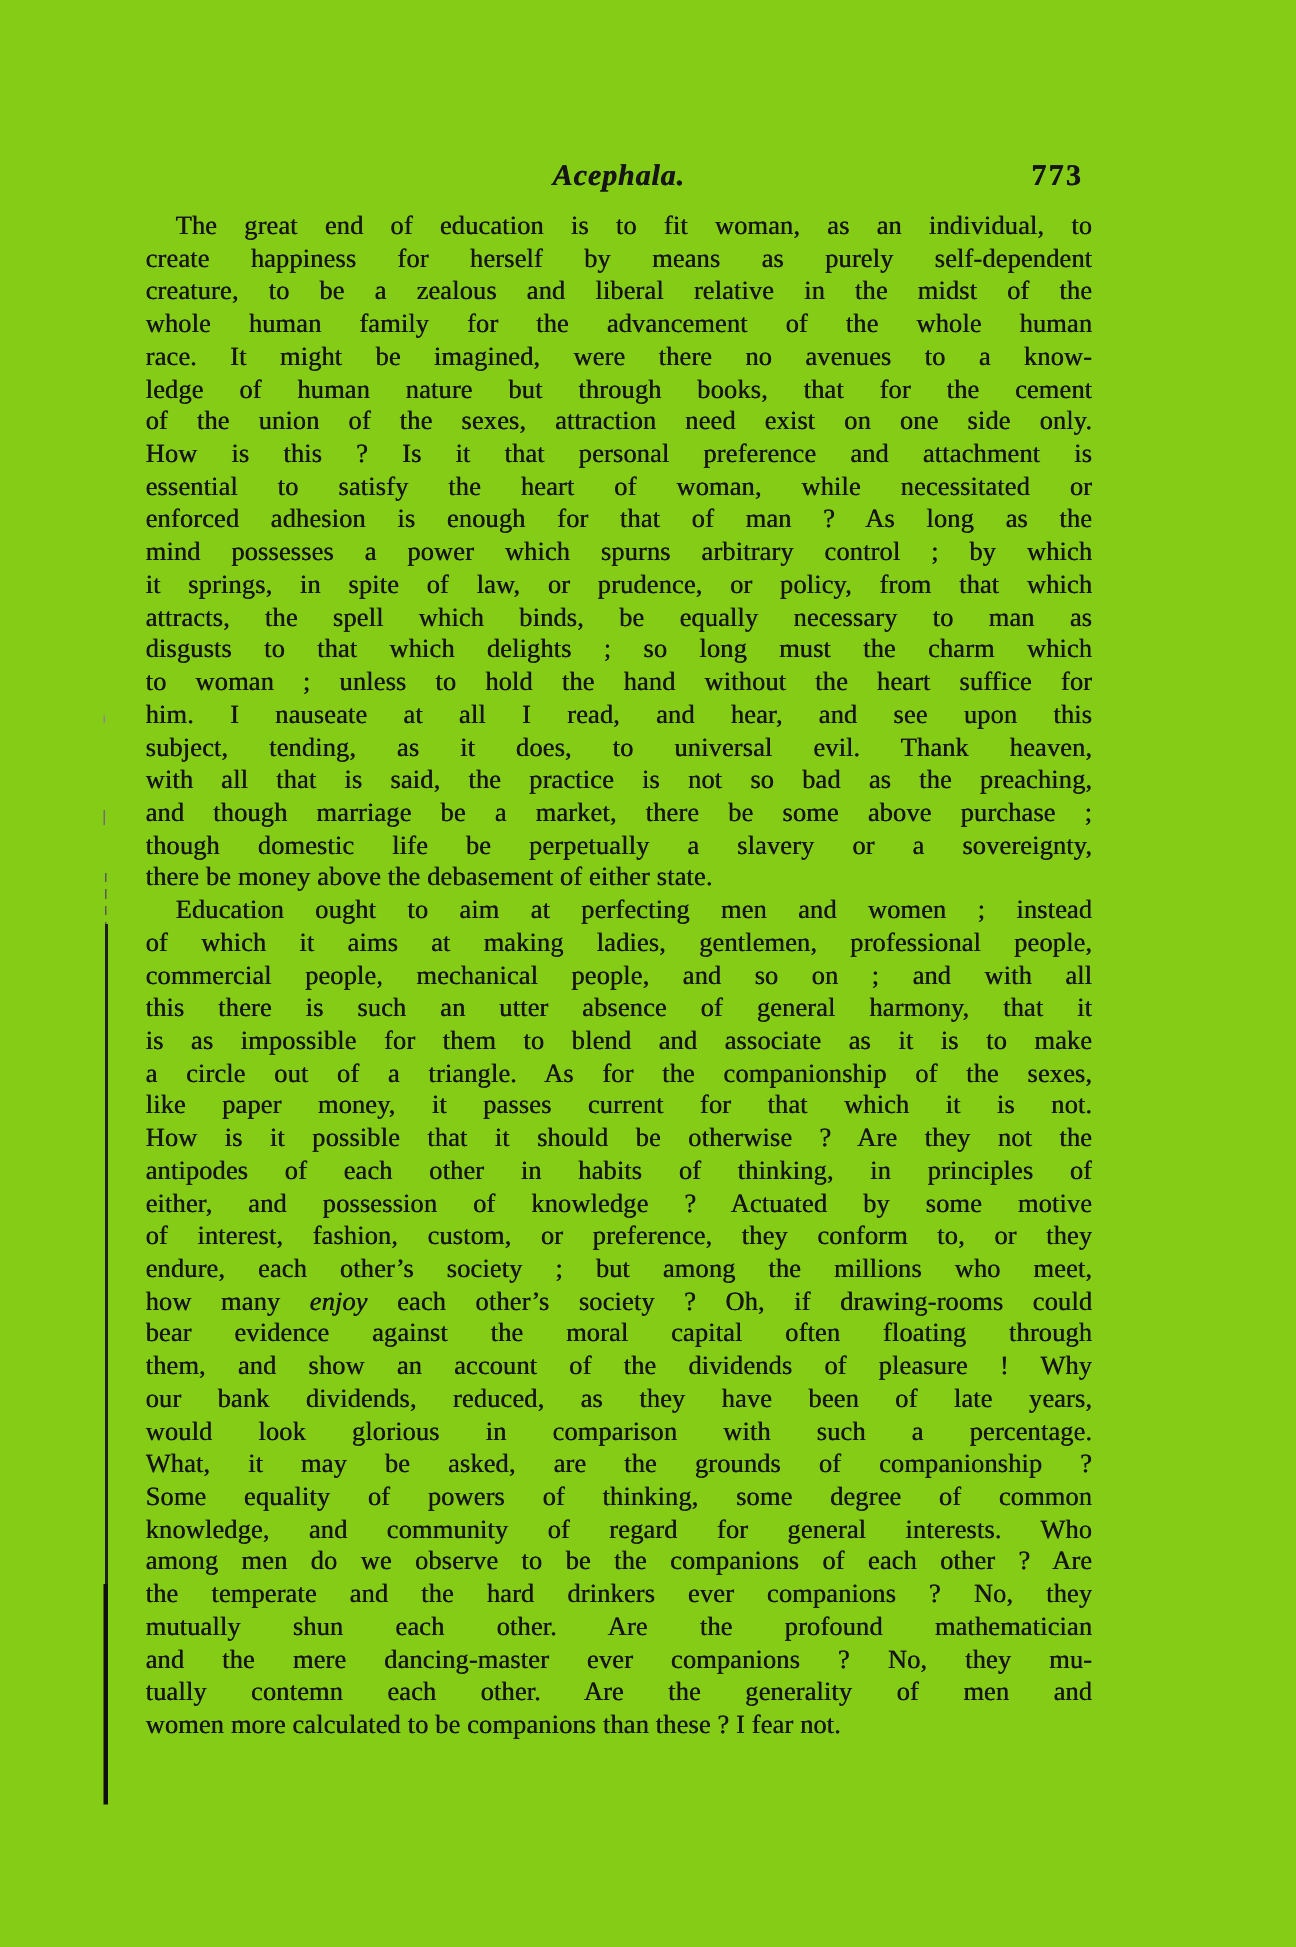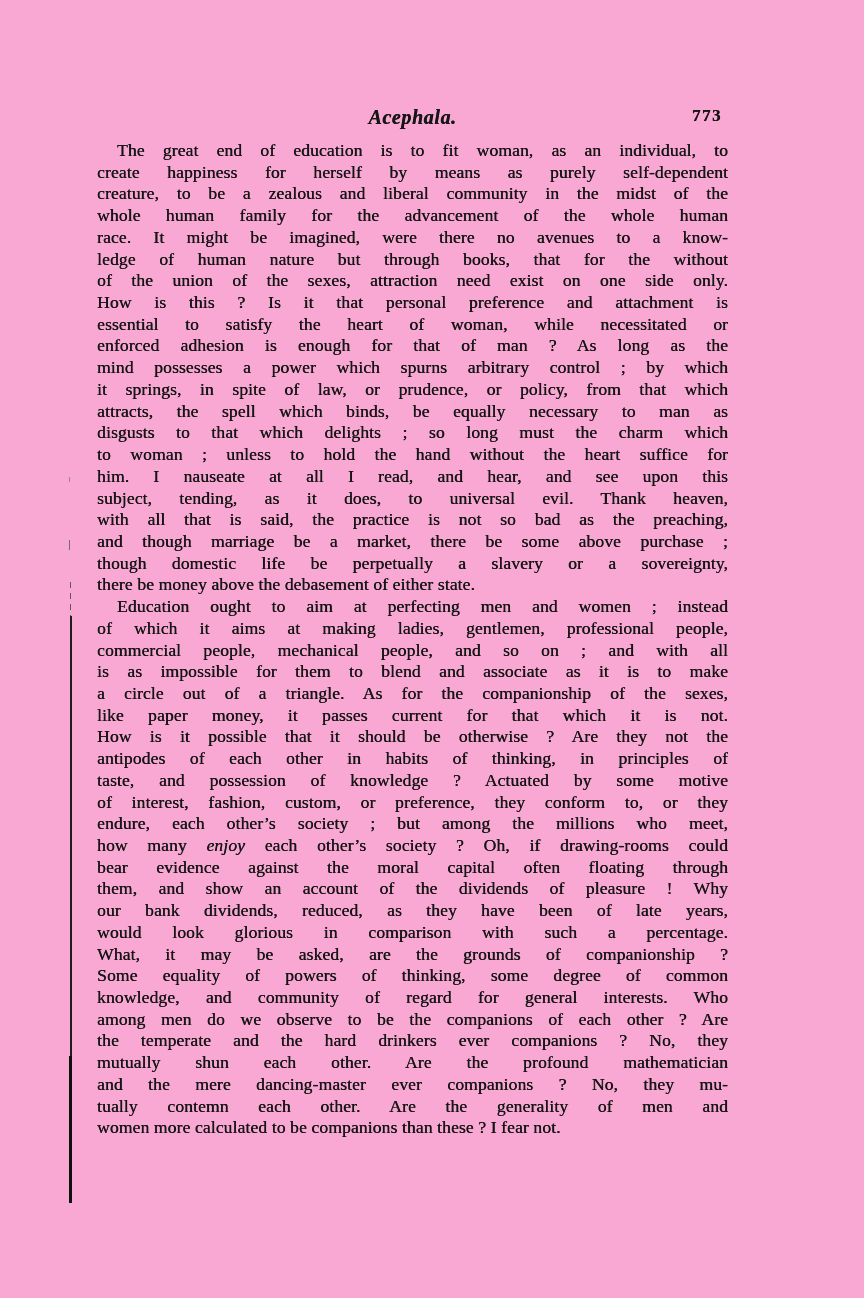--- a/index.html
+++ b/index.html
@@ -1,20 +1,20 @@
 <!DOCTYPE html>
 <html><head>
 <meta charset="utf-8">
 <style>
   html, body { margin: 0; padding: 0; background: #ffffff; }
   .page {
     position: relative;
     width: 864px;
     height: 1298px;
-    background: #f9a8d4;
+    background: #84cc16;
     font-family: "Liberation Serif", serif;
     color: #161616;
     overflow: hidden;
   }
   .running-head {
     position: absolute;
     top: 106px;
     left: 97px;
     width: 631px;
     height: 26px;
@@ -25,21 +25,21 @@
     font-weight: bold;
     font-size: 20px;
     letter-spacing: 0.6px;
     text-shadow: 0.3px 0 0 currentColor;
   }
   .page-number {
     position: absolute;
     right: 6px;
     top: 0;
     font-weight: bold;
-    font-size: 17px;
+    font-size: 20px;
     letter-spacing: 1.5px;
     text-shadow: 0.3px 0 0 currentColor;
   }
   .body-text {
     position: absolute;
     top: 140px;
     left: 97px;
     width: 631px;
     font-size: 17.6px;
     line-height: 21.72px;
@@ -74,50 +74,51 @@
 
   <div class="running-head">
     <div class="head-title">Acephala.</div>
     <div class="page-number">773</div>
   </div>
 
   <div class="body-text">
       <div class="paragraph">
         <div class="line indent">The great end of education is to fit woman, as an individual, to</div>
         <div class="line">create happiness for herself by means as purely self-dependent</div>
-        <div class="line">creature, to be a zealous and liberal community in the midst of the</div>
+        <div class="line">creature, to be a zealous and liberal relative in the midst of the</div>
         <div class="line">whole human family for the advancement of the whole human</div>
         <div class="line">race. It might be imagined, were there no avenues to a know-</div>
-        <div class="line">ledge of human nature but through books, that for the without</div>
+        <div class="line">ledge of human nature but through books, that for the cement</div>
         <div class="line">of the union of the sexes, attraction need exist on one side only.</div>
         <div class="line">How is this ? Is it that personal preference and attachment is</div>
         <div class="line">essential to satisfy the heart of woman, while necessitated or</div>
         <div class="line">enforced adhesion is enough for that of man ? As long as the</div>
         <div class="line">mind possesses a power which spurns arbitrary control ; by which</div>
         <div class="line">it springs, in spite of law, or prudence, or policy, from that which</div>
         <div class="line">attracts, the spell which binds, be equally necessary to man as</div>
         <div class="line">disgusts to that which delights ; so long must the charm which</div>
         <div class="line">to woman ; unless to hold the hand without the heart suffice for</div>
         <div class="line">him. I nauseate at all I read, and hear, and see upon this</div>
         <div class="line">subject, tending, as it does, to universal evil. Thank heaven,</div>
         <div class="line">with all that is said, the practice is not so bad as the preaching,</div>
         <div class="line">and though marriage be a market, there be some above purchase ;</div>
         <div class="line">though domestic life be perpetually a slavery or a sovereignty,</div>
         <div class="line last">there be money above the debasement of either state.</div>
       </div>
       <div class="paragraph">
         <div class="line indent">Education ought to aim at perfecting men and women ; instead</div>
         <div class="line">of which it aims at making ladies, gentlemen, professional people,</div>
         <div class="line">commercial people, mechanical people, and so on ; and with all</div>
+        <div class="line">this there is such an utter absence of general harmony, that it</div>
         <div class="line">is as impossible for them to blend and associate as it is to make</div>
         <div class="line">a circle out of a triangle. As for the companionship of the sexes,</div>
         <div class="line">like paper money, it passes current for that which it is not.</div>
         <div class="line">How is it possible that it should be otherwise ? Are they not the</div>
         <div class="line">antipodes of each other in habits of thinking, in principles of</div>
-        <div class="line">taste, and possession of knowledge ? Actuated by some motive</div>
+        <div class="line">either, and possession of knowledge ? Actuated by some motive</div>
         <div class="line">of interest, fashion, custom, or preference, they conform to, or they</div>
         <div class="line">endure, each other’s society ; but among the millions who meet,</div>
         <div class="line">how many <i>enjoy</i> each other’s society ? Oh, if drawing-rooms could</div>
         <div class="line">bear evidence against the moral capital often floating through</div>
         <div class="line">them, and show an account of the dividends of pleasure ! Why</div>
         <div class="line">our bank dividends, reduced, as they have been of late years,</div>
         <div class="line">would look glorious in comparison with such a percentage.</div>
         <div class="line">What, it may be asked, are the grounds of companionship ?</div>
         <div class="line">Some equality of powers of thinking, some degree of common</div>
         <div class="line">knowledge, and community of regard for general interests. Who</div>

